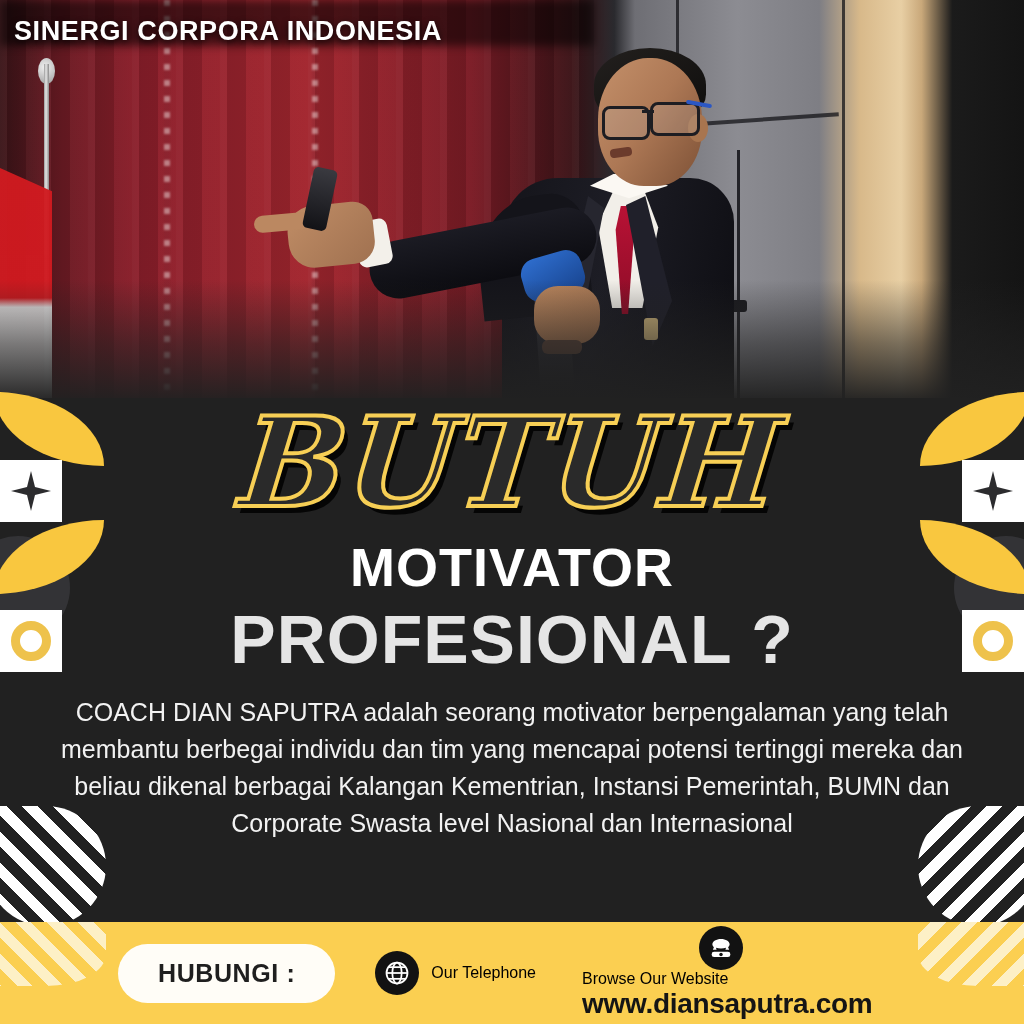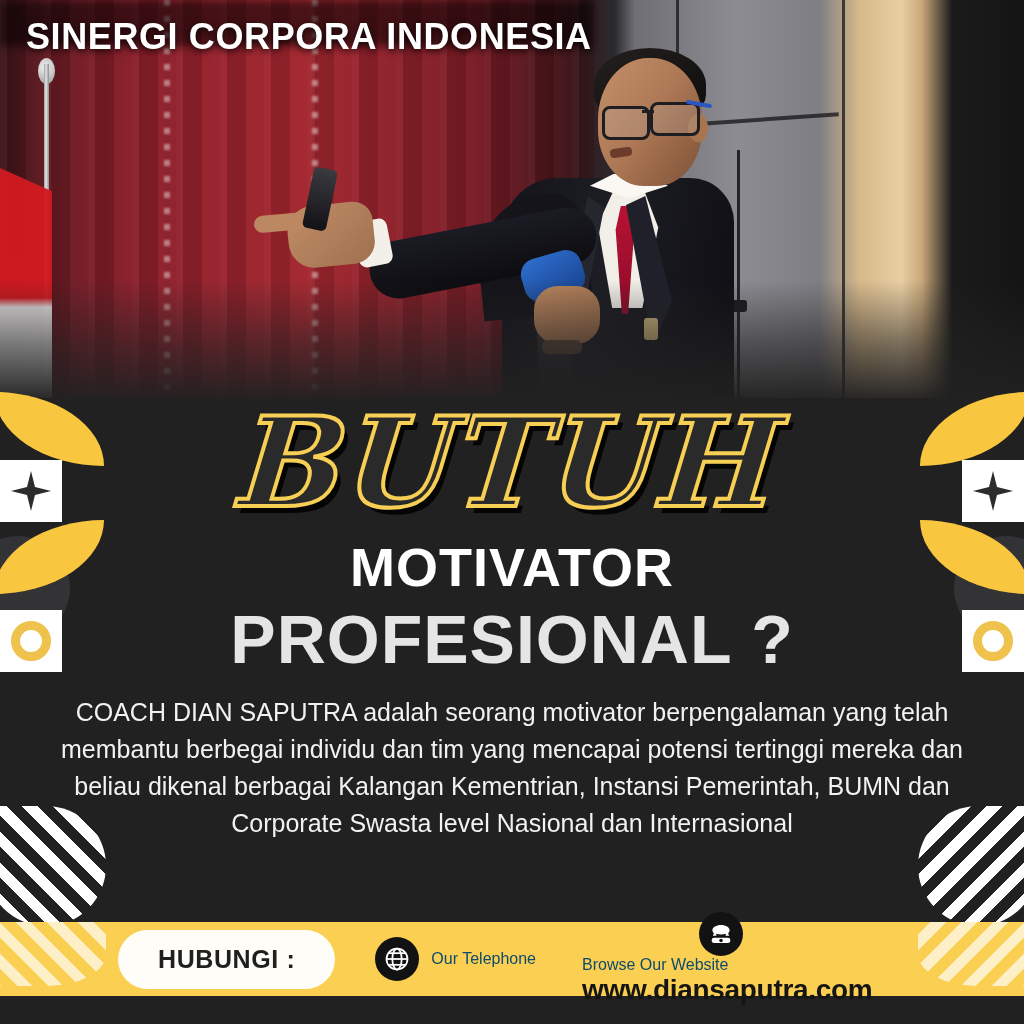--- a/index.html
+++ b/index.html
@@ -88,21 +88,21 @@
   .mic-body{position:absolute;left:108px;top:262px;width:34px;height:124px;border-radius:8px;
     background:linear-gradient(180deg,#3a3a42,#17171c);transform:rotate(-4deg);}
   .watch{position:absolute;left:112px;top:312px;width:40px;height:14px;border-radius:6px;background:#5a4338;}
   .badge{position:absolute;left:214px;top:290px;width:14px;height:22px;border-radius:3px;background:#cbb27a;}
 
   
   .photo-fade{position:absolute;left:0;bottom:0;width:100%;height:150px;
     background:linear-gradient(180deg,rgba(33,33,33,0) 0%,rgba(33,33,33,.55) 42%,rgba(33,33,33,.95) 78%,#212121 100%);}
 
   
-  .brand{position:absolute;left:26px;top:16px;color:#ffffff;font-size:36px;font-weight:bold;
+  .brand{position:absolute;left:14px;top:16px;color:#ffffff;font-size:27px;font-weight:bold;
     letter-spacing:.6px;text-shadow:0 2px 6px rgba(0,0,0,.75);}
 
   
   .panel{position:absolute;left:0;top:398px;width:1024px;height:524px;background:#212121;z-index:3;}
 
   
   .deco{position:absolute;z-index:6;}
   .petal{width:110px;height:74px;background:#f9c73f;}
   .petal.lt{left:-6px;top:392px;border-radius:0 100% 0 100%;}
   .petal.lb{left:-6px;top:520px;border-radius:0 100% 0 100%;transform:scaleY(-1);}
@@ -140,29 +140,29 @@
     text-shadow:6px 7px 0 rgba(0,0,0,.85);letter-spacing:2px;
     transform:skewX(-6deg);display:inline-block;}
   .h2{color:#fff;font-weight:bold;font-size:54px;line-height:70px;letter-spacing:1px;margin-top:10px;}
   .h3{color:#e5e5e5;font-weight:bold;font-size:68px;line-height:74px;letter-spacing:1px;}
 
   
   .para{position:absolute;left:50px;top:694px;width:924px;z-index:7;text-align:center;
     color:#f2f2f2;font-size:25px;line-height:37px;}
 
   
-  .footer{position:absolute;left:0;top:922px;width:1024px;height:74px;background:#fbcf51;z-index:7;
+  .footer{position:absolute;left:0;top:922px;width:1024px;height:102px;background:#fbcf51;z-index:7;
     display:flex;align-items:center;}
   .hubungi{margin-left:118px;background:#fffdf7;border-radius:34px;padding:15px 40px;
     font-size:25px;font-weight:bold;color:#1f1f1f;letter-spacing:.6px;}
   .contact{display:flex;align-items:center;margin-left:40px;}
   .cicon{width:44px;height:44px;border-radius:50%;background:#121212;display:flex;
     align-items:center;justify-content:center;flex:0 0 auto;}
   .ctext{margin-left:12px;line-height:1.12;}
-  .clabel{font-size:16px;color:#0c4a6e;}
+  .clabel{font-size:16px;color:#000000;}
   .cvalue{font-size:28px;font-weight:bold;color:#151515;letter-spacing:-.3px;}
   .contact.web{margin-left:34px;flex-direction:column;}
 </style>
 </head>
 <body>
 
 <div class="poster">
 
   <div class="photo">
     <div class="photo-bg"></div>

